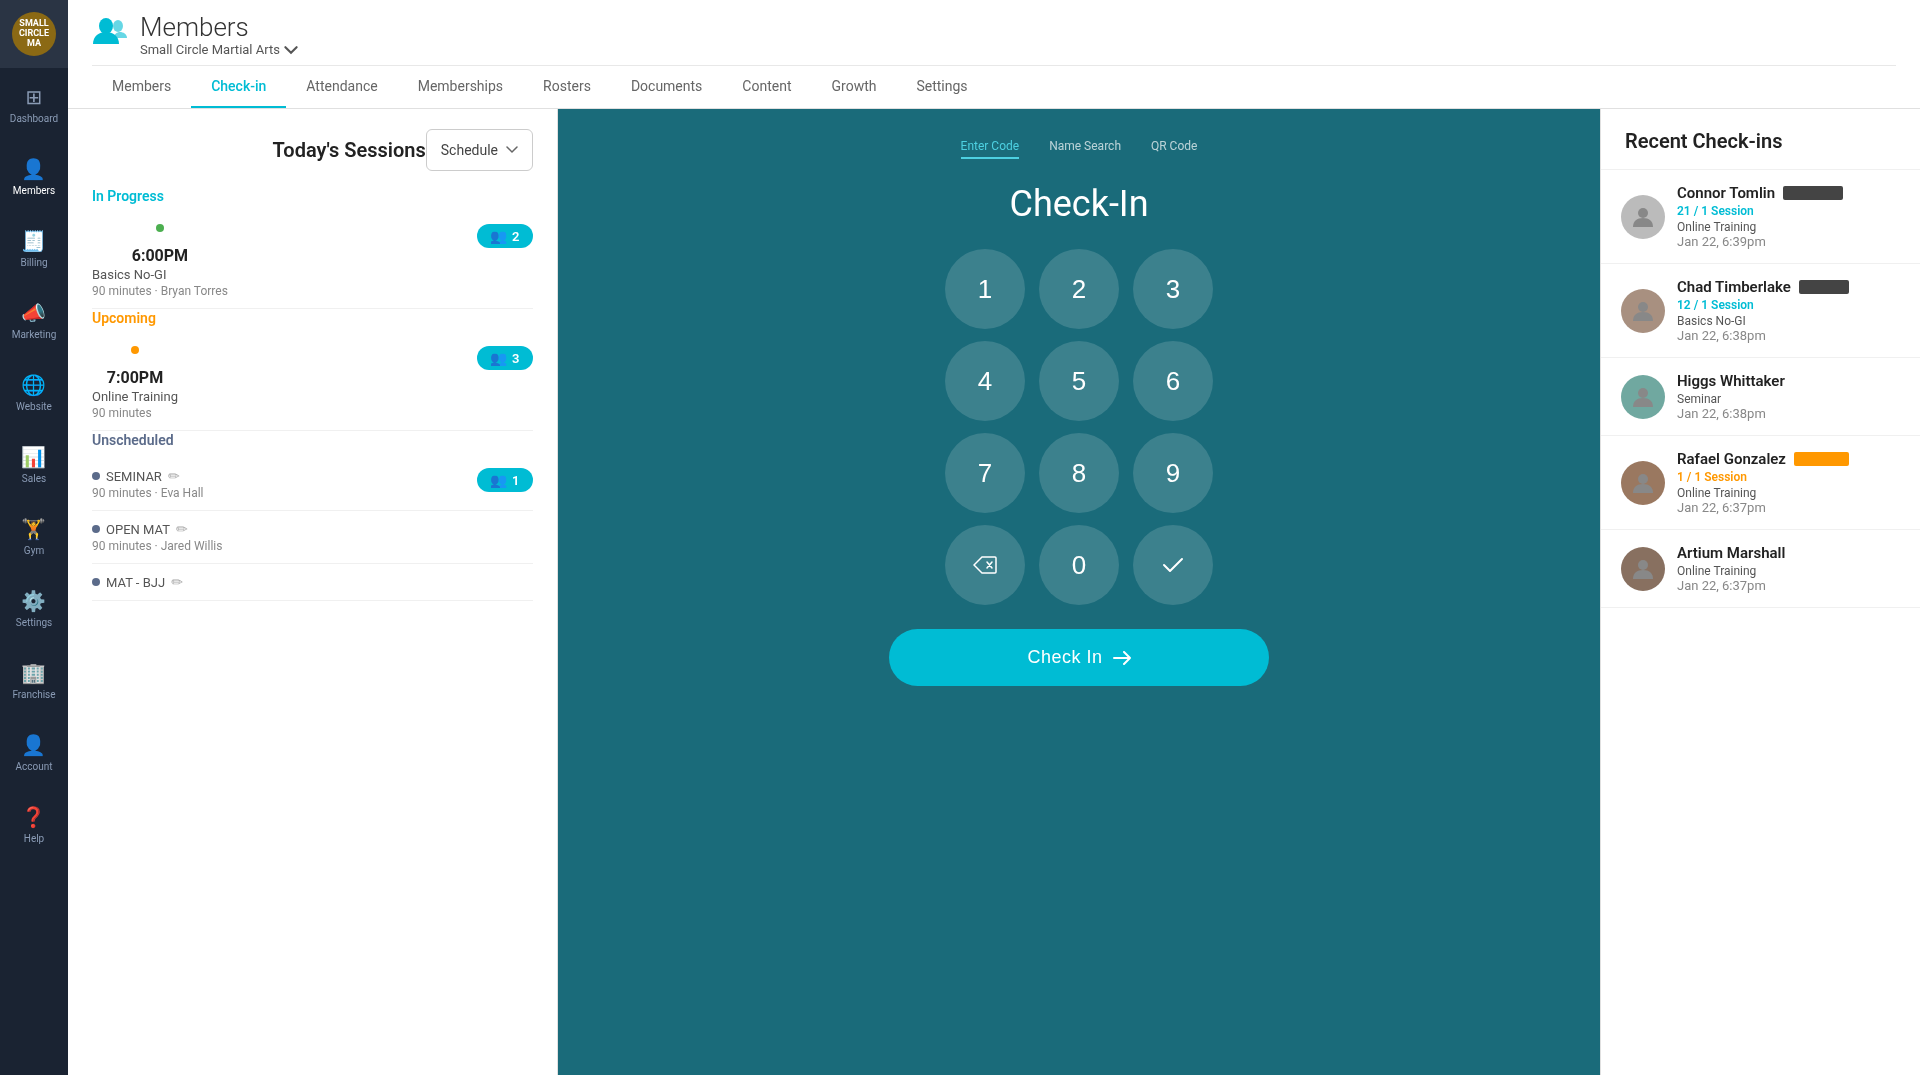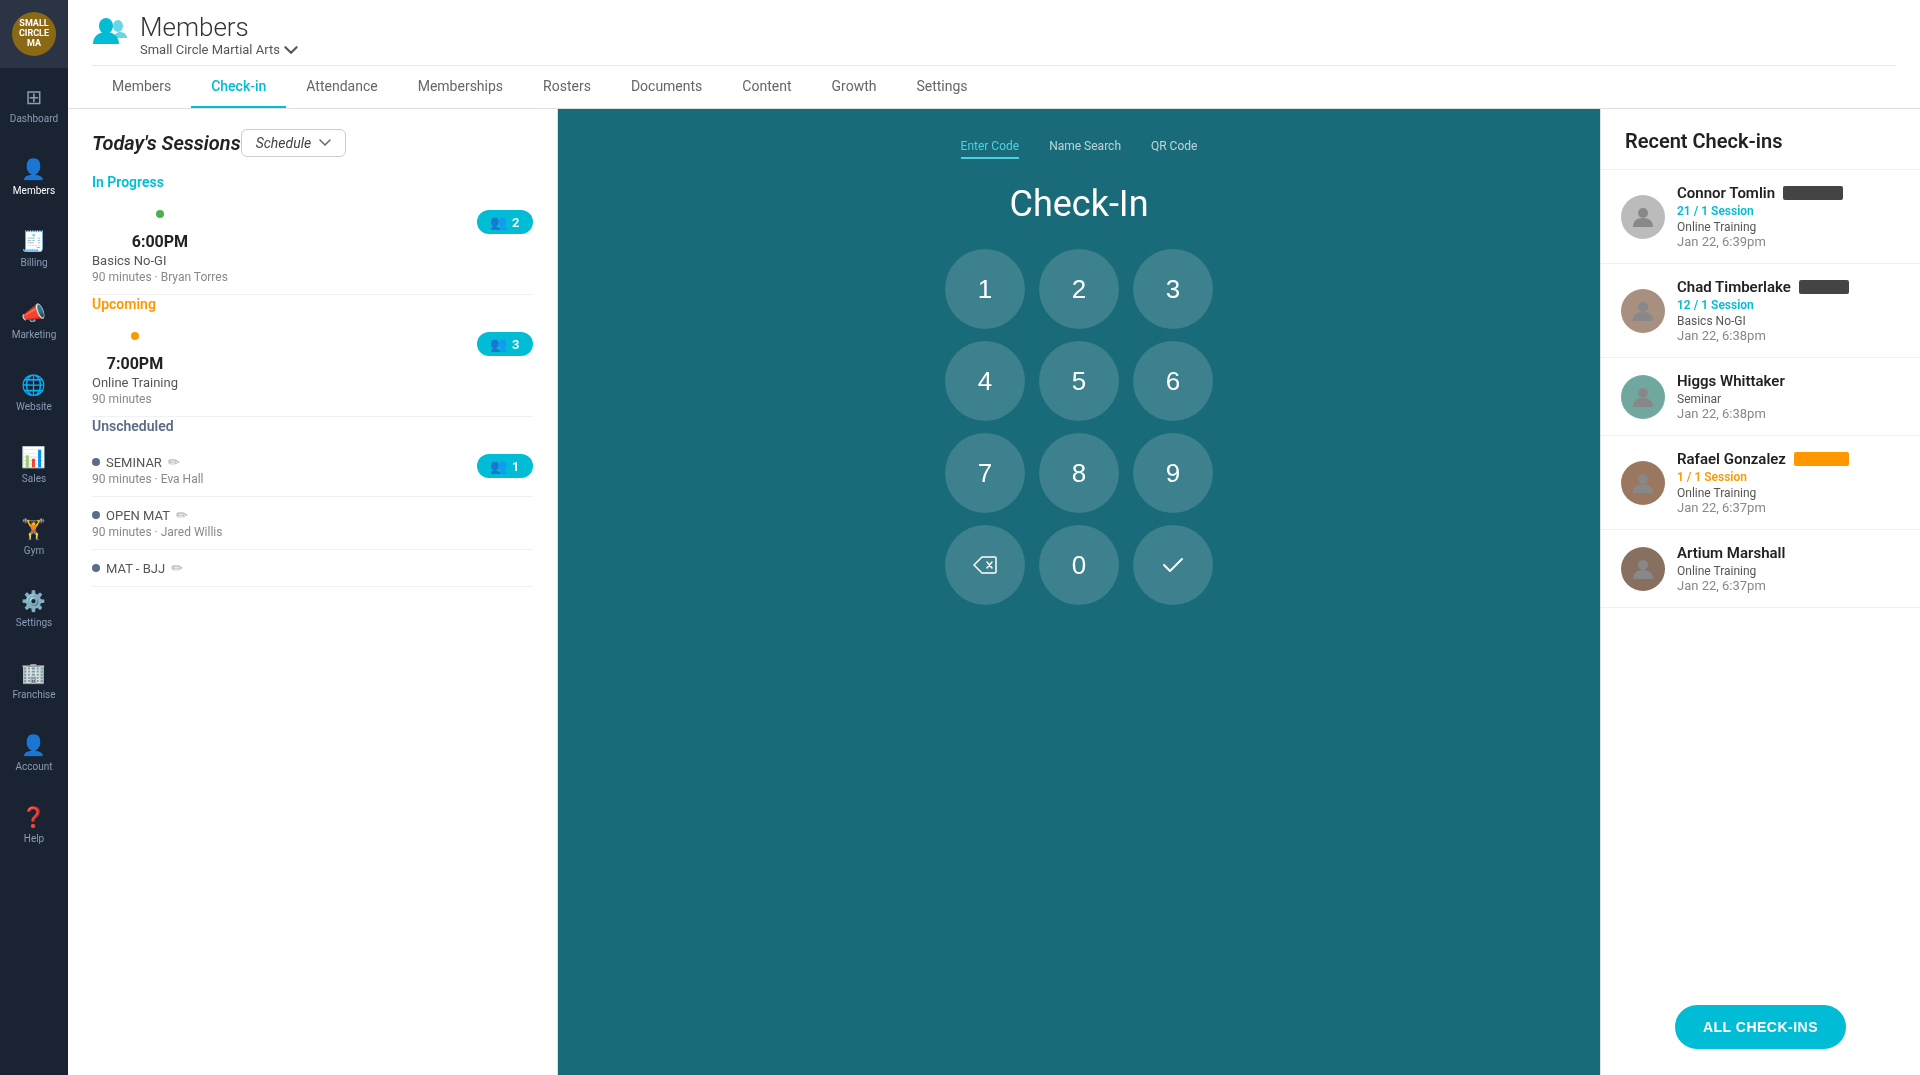--- a/index.html
+++ b/index.html
@@ -109,30 +109,29 @@
       width: 490px;
       background: white;
       border-right: 1px solid #e0e0e0;
       display: flex;
       flex-direction: column;
       overflow: hidden;
     }
     .left-panel-header {
       display: flex;
       align-items: center;
-      justify-content: flex-start;
+      justify-content: flex-end;
       padding: 20px 24px 16px;
       flex-shrink: 0;
-      font-style: italic;
     }
     .left-panel-title { font-size: 20px; font-weight: 600; color: #222; }
     .schedule-dropdown {
       border: 1px solid #ccc;
       border-radius: 6px;
-      padding: 5px 14px;
+      padding: 12px 14px;
       font-size: 14px;
       background: white;
       cursor: pointer;
       display: flex;
       align-items: center;
       gap: 8px;
       color: #444;
     }
 
     .sessions-list { overflow-y: auto; flex: 1; padding: 0 24px; }
@@ -555,20 +554,26 @@
           </button>
           <button class="numpad-btn">0</button>
           <button class="numpad-btn action">
             <svg width="22" height="16" viewBox="0 0 22 16">
               <path d="M2 8L8 14L20 2" stroke="white" stroke-width="2" fill="none" stroke-linecap="round" stroke-linejoin="round"></path>
             </svg>
           </button>
         </div>
       </div>
 
+      <button class="checkin-btn">
+        <span>Check In</span>
+        <svg width="18" height="14" viewBox="0 0 18 14">
+          <path d="M1 7H17M11 1L17 7L11 13" stroke="white" stroke-width="2" fill="none" stroke-linecap="round" stroke-linejoin="round"></path>
+        </svg>
+      </button>
     </div>
 
     <div class="right-panel">
       <div class="right-panel-header">Recent Check-ins</div>
 
       <div class="checkins-list">
 
         <div class="checkin-item">
           <div class="avatar" style="background:#bbb;">
             <svg width="24" height="24" viewBox="0 0 24 24">
@@ -650,19 +655,16 @@
             <div class="checkin-person-name">
               <span>Artium Marshall</span>
             </div>
             <div class="session-type">Online Training</div>
             <div class="checkin-time">Jan 22, 6:37pm</div>
           </div>
         </div>
 
       </div>
 
-      <div class="right-panel-footer">
-        <button class="all-checkins-btn">ALL CHECK-INS</button>
-      </div>
     </div>
 
   </div>
 </div>
 
 </body></html>

